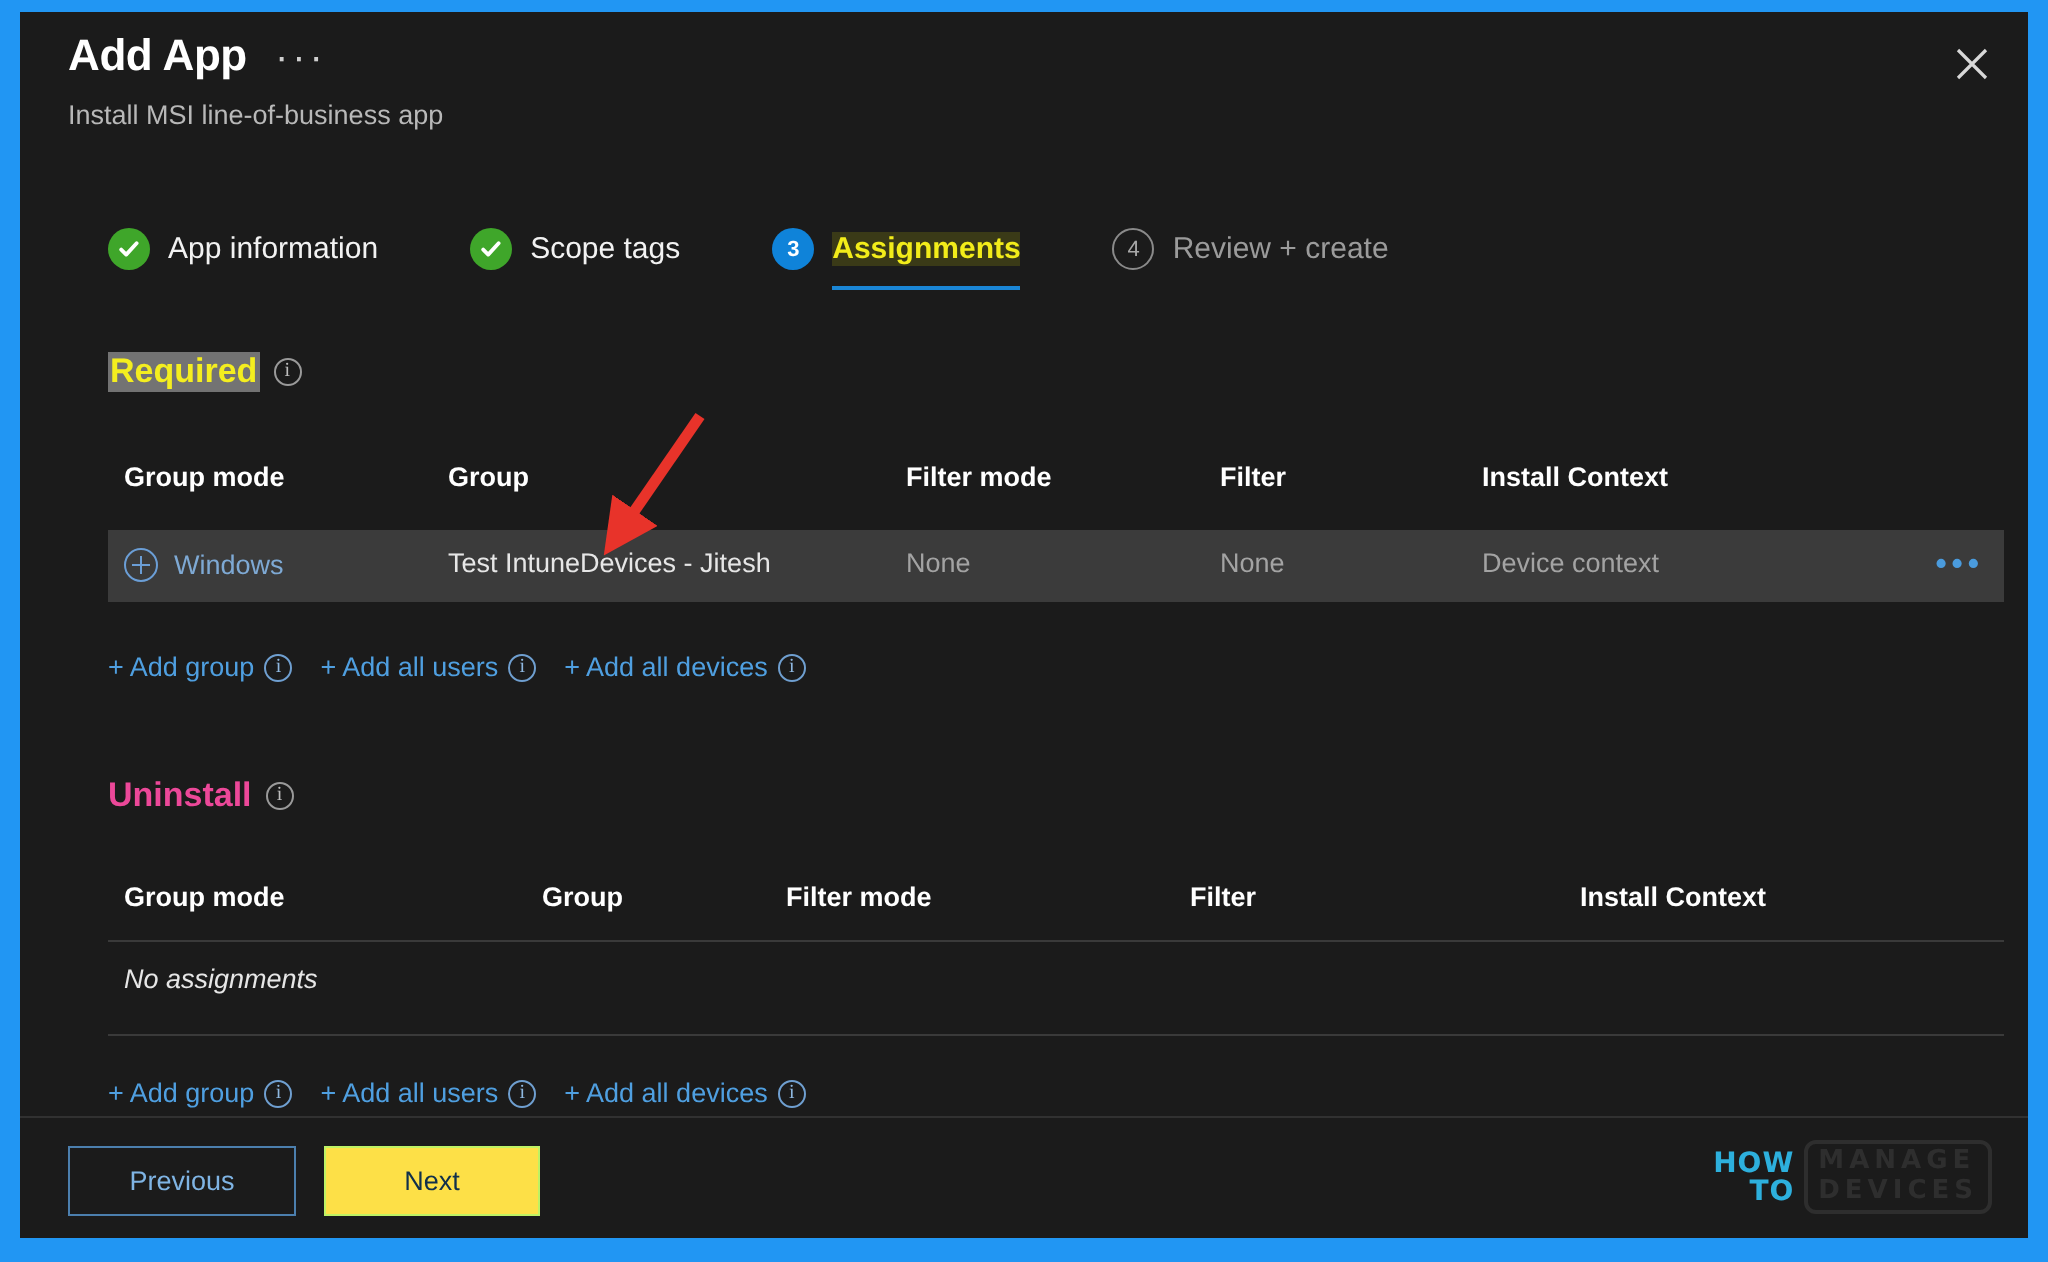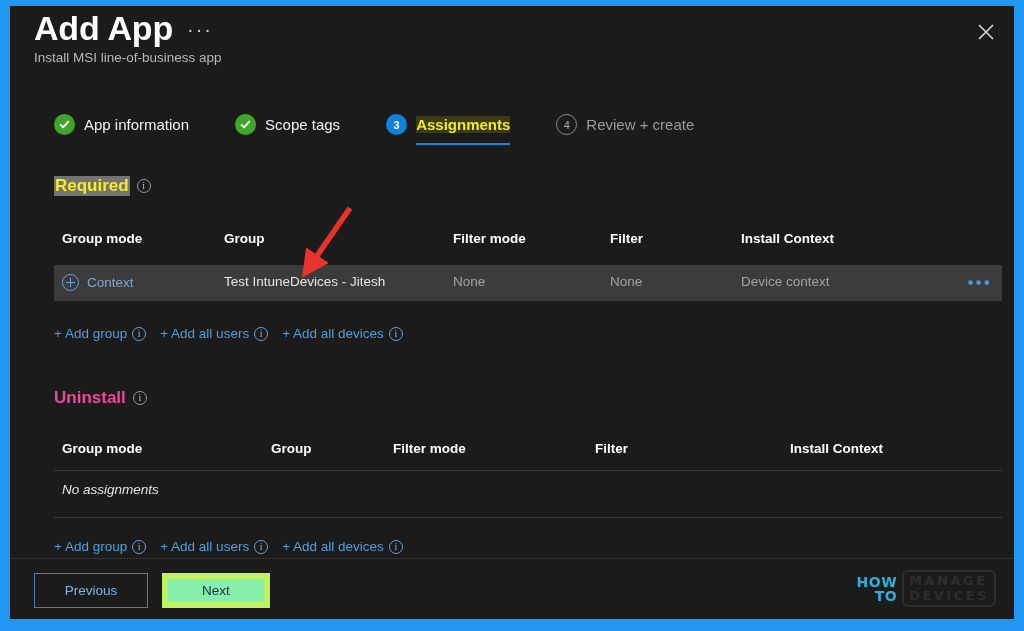--- a/index.html
+++ b/index.html
@@ -18,21 +18,21 @@
     position: relative;
     width: 100%; height: 100%;
     background: #1b1b1b;
     overflow: hidden;
   }
 
   
   .hdr { position: absolute; left: 24px; top: 4px; }
   .hdr-row { display: flex; align-items: flex-end; gap: 14px; }
   .hdr-title {
-    font-size: 34px; font-weight: bold; color: #ffffff;
+    font-size: 22px; font-weight: bold; color: #ffffff;
     letter-spacing: -0.2px; line-height: 36px;
   }
   .hdr-ellipsis {
     color: #cfcfcf; font-size: 20px; line-height: 22px;
     letter-spacing: 2px; padding-bottom: 6px; cursor: pointer;
   }
   .hdr-sub {
     font-size: 13.5px; color: #b8b8b8; margin-top: 3px; line-height: 18px;
   }
 
@@ -135,21 +135,21 @@
     position: absolute; top: 14px; height: 35px;
     font-size: 13.5px; display: flex; align-items: center; justify-content: center;
     cursor: pointer; font-family: "Liberation Sans", sans-serif;
   }
   .btn-prev {
     left: 24px; width: 114px;
     background: #1b1b1b; border: 1px solid #4c7fae; color: #7fb4e4;
   }
   .btn-next {
     left: 152px; width: 108px;
-    background: #86efac; border: 6px solid #bef264; color: #10304b; font-weight: normal;
+    background: #fde047; border: 1px solid #bef264; color: #10304b; font-weight: normal;
   }
 
   
   .watermark {
     position: absolute; right: 18px; bottom: 12px;
     display: flex; align-items: center; gap: 5px;
     opacity: 0.95;
   }
   .wm-left {
     display: flex; flex-direction: column; align-items: flex-end;
@@ -234,21 +234,21 @@
       <span class="th" style="left:170px;">Group</span>
       <span class="th" style="left:399px;">Filter mode</span>
       <span class="th" style="left:556px;">Filter</span>
       <span class="th" style="left:687px;">Install Context</span>
     </div>
 
     <div class="tbl" style="top:259px;">
       <div class="data-row">
         <span class="incl">
           <span class="plus-circle"></span>
-          <span>Context</span>
+          <span>Windows</span>
         </span>
         <span class="td" style="left:170px;">Test IntuneDevices - Jitesh</span>
         <span class="td link" style="left:399px;">None</span>
         <span class="td link" style="left:556px;">None</span>
         <span class="td link" style="left:687px;">Device context</span>
         <span class="row-dots">•••</span>
       </div>
     </div>
 
     <div class="addlinks" style="top:320px;">

